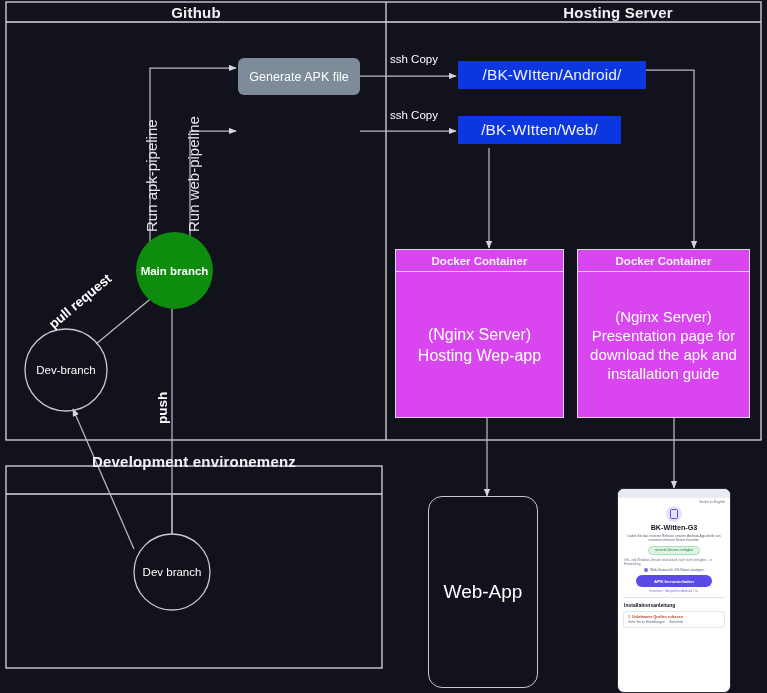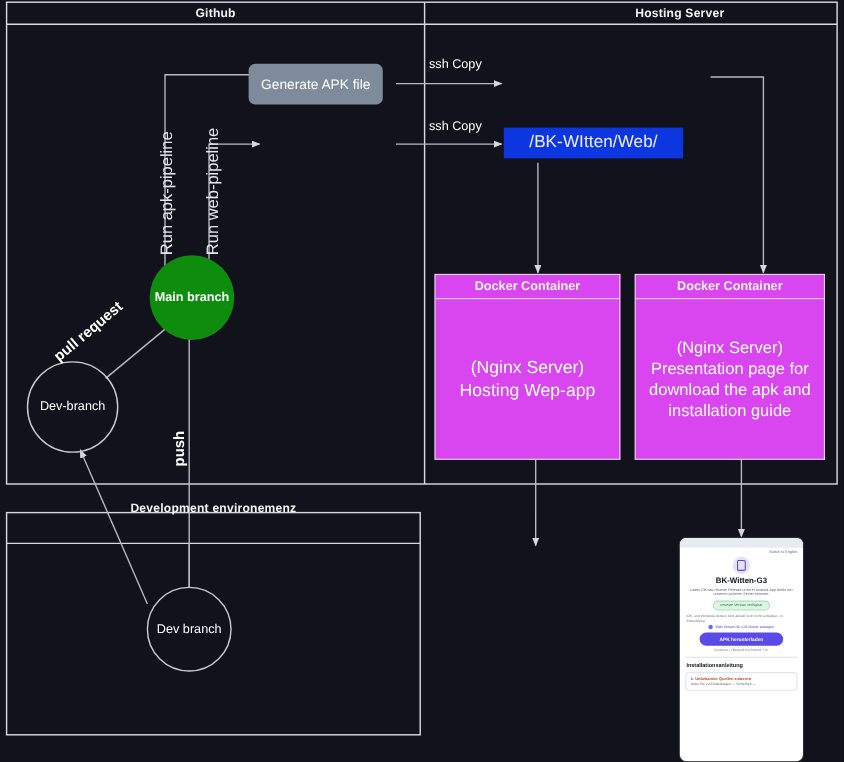--- a/index.html
+++ b/index.html
@@ -2,21 +2,21 @@
 <html><head>
 <meta charset="utf-8">
 <style>
   html,body{margin:0;padding:0;background:#0f0f17;}
   body{width:767px;height:693px;overflow:hidden;
        font-family:"Liberation Sans","DejaVu Sans",sans-serif;color:#ffffff;}
   #stage{position:relative;width:767px;height:693px;background:#12121c;}
   svg#wires{position:absolute;left:0;top:0;width:767px;height:693px;pointer-events:none;}
 
   .lane-hdr{position:absolute;display:flex;align-items:center;justify-content:center;
-            font-weight:bold;font-size:11px;letter-spacing:.2px;color:#f2f2f5;}
+            font-weight:bold;font-size:15px;letter-spacing:.2px;color:#f2f2f5;}
   .node{position:absolute;display:flex;align-items:center;justify-content:center;
         text-align:center;box-sizing:border-box;}
 
   .gray-box{background:#7d8b9a;border-radius:6px;color:#ffffff;font-size:12.5px;
             line-height:14px;padding:2px 6px;}
   .blue-box{background:#0b36e0;color:#f0f0ff;font-size:15.5px;font-weight:400;
             letter-spacing:.1px;}
   .green-circle{background:#0d8c0d;border-radius:50%;color:#ffffff;font-size:11.5px;
                 font-weight:bold;}
   .circle-outline{border:1.3px solid #c9c9d2;border-radius:50%;background:transparent;
@@ -115,23 +115,24 @@
     </g>
 
     <circle cx="66" cy="370" r="41" fill="none" stroke="#c9c9d2" stroke-width="1.3"></circle>
 
     <circle cx="172" cy="572" r="38" fill="none" stroke="#c9c9d2" stroke-width="1.3"></circle>
   </svg>
 
   <div class="lane-hdr" style="left:6px;top:2px;width:380px;height:20px;">Github</div>
   <div class="lane-hdr" style="left:387px;top:2px;width:374px;height:20px;padding-left:44px;">Hosting Server</div>
 
-  <div class="node gray-box" style="left:226px;top:58px;width:122px;height:37px;">Generate APK file</div>
+  <div class="node gray-box" style="left:238px;top:58px;width:122px;height:37px;">Generate APK file</div>
 
 
+  <div class="node blue-box" style="left:458px;top:61px;width:188px;height:28px;">/BK-WItten/Android/</div>
 
   <div class="node blue-box" style="left:458px;top:116px;width:163px;height:28px;">/BK-WItten/Web/</div>
 
   <div class="node green-circle" style="left:136px;top:232px;width:77px;height:77px;">Main branch</div>
 
   <div class="node circle-outline" style="left:25px;top:329px;width:82px;height:82px;border:none;">Dev-branch</div>
 
   <div class="node circle-outline" style="left:134px;top:534px;width:76px;height:76px;border:none;">Dev branch</div>
 
   <div class="lane-hdr" style="left:6px;top:448px;width:376px;height:27px;">Development environemenz</div>
@@ -143,20 +144,21 @@
   </div>
 
   <div class="container-box" style="left:577px;top:249px;width:173px;height:169px;">
     <div class="container-title">Docker Container</div>
     <div class="container-body" style="top:22px;bottom:0;font-size:15px;line-height:19px;white-space:pre-line;">(Nginx Server)
 Presentation page for
 download the apk and
 installation guide</div>
   </div>
 
+  <div class="node rrect" style="left:428px;top:496px;width:110px;height:192px;">Web-App</div>
 
   <div class="edge-label rot90" style="left:143px;top:232px;">Run apk-pipeline</div>
   <div class="edge-label rot90" style="left:185px;top:232px;">Run web-pipeline</div>
 
   <div class="edge-label" style="left:390px;top:53px;">ssh Copy</div>
   <div class="edge-label" style="left:390px;top:109px;">ssh Copy</div>
 
   <div class="edge-label rot-diag" style="left:46px;top:320px;transform:rotate(-40deg);">pull request</div>
 
   <div class="edge-label rot-diag" style="left:155px;top:424px;transform:rotate(-90deg);">push</div>

